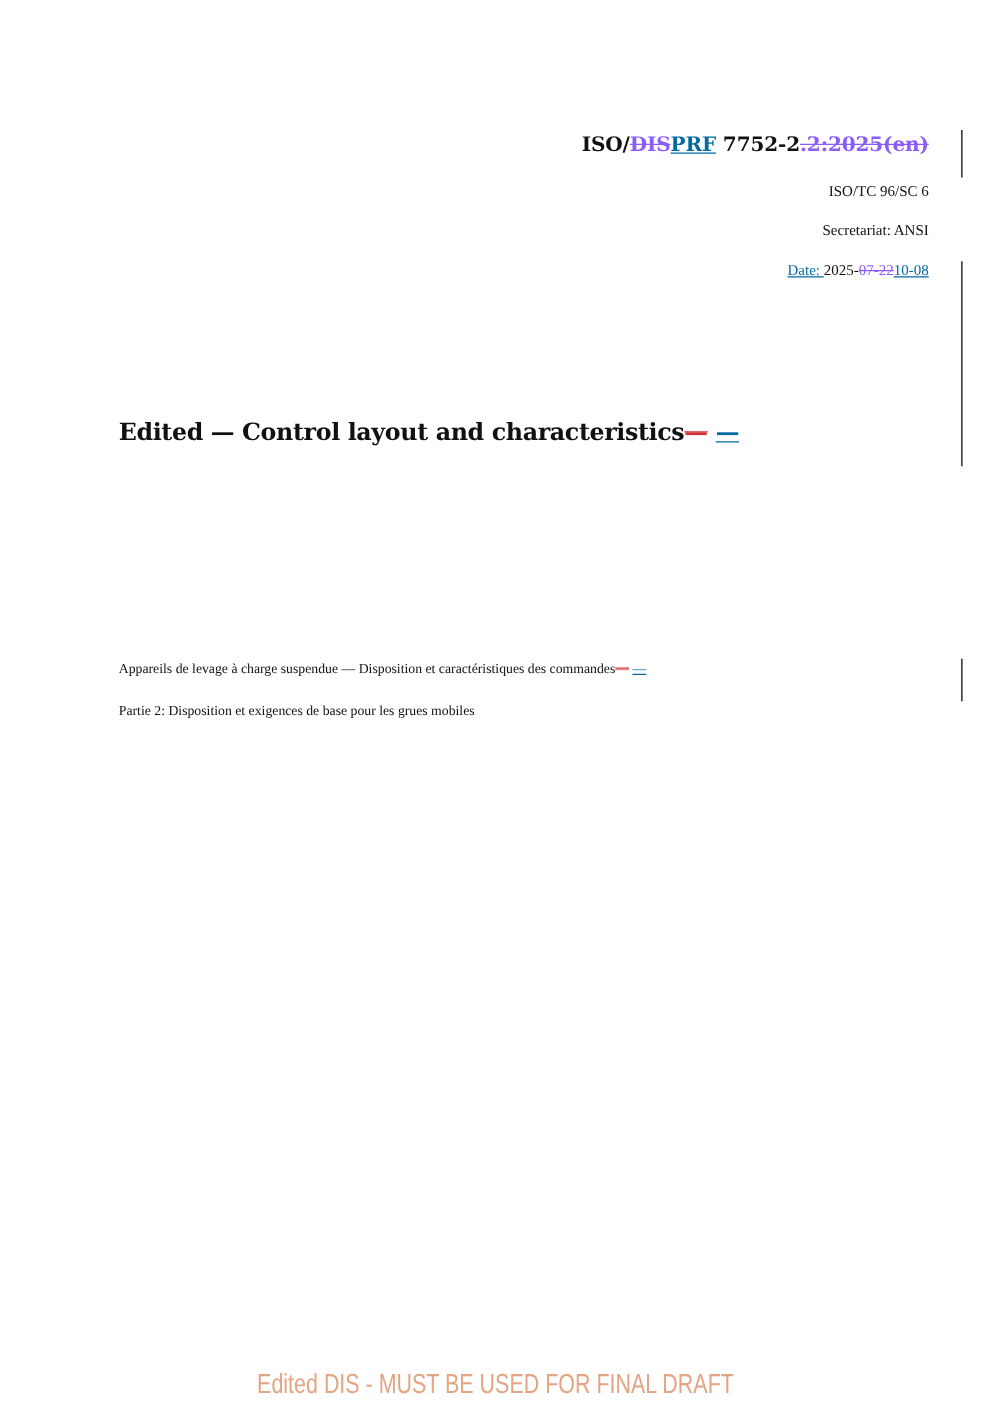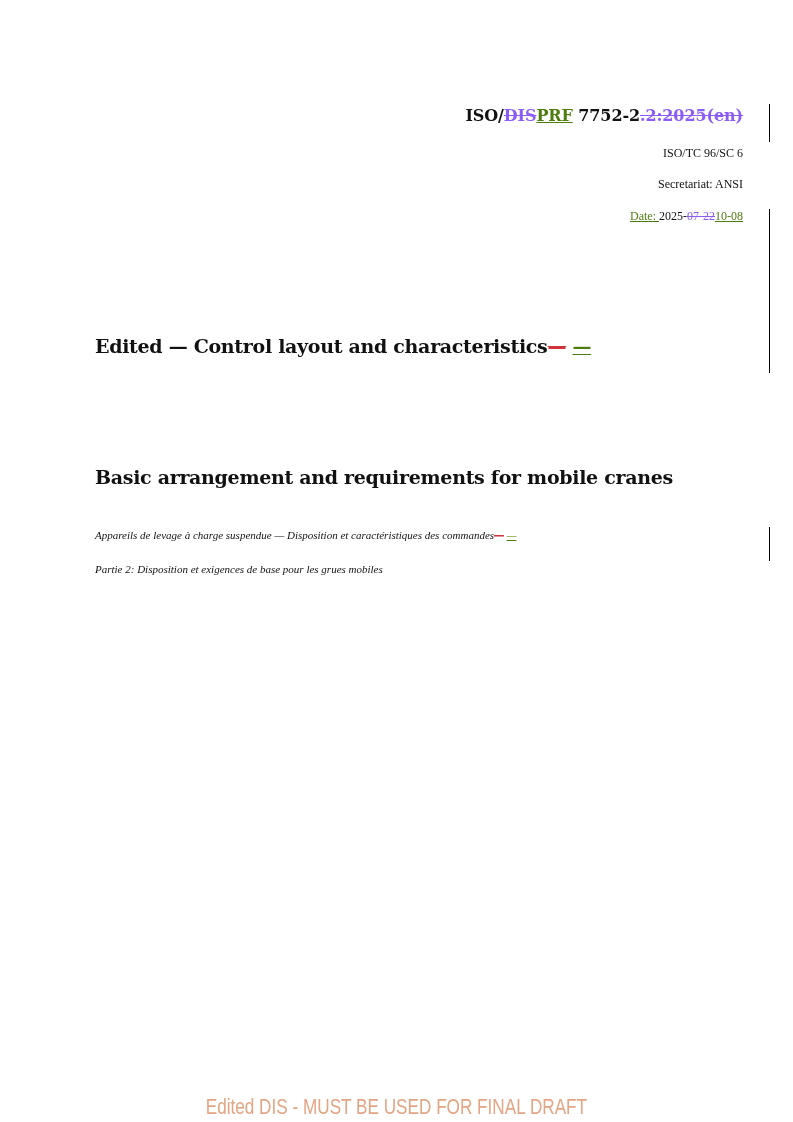--- a/index.html
+++ b/index.html
@@ -1,26 +1,26 @@
 <!DOCTYPE html>
 <html><head>
 <meta charset="utf-8">
 <style>
   html, body { margin: 0; padding: 0; background: #ffffff; }
   body { width: 793px; height: 1122px; position: relative; overflow: hidden;
          font-family: "DejaVu Serif", "Liberation Serif", serif; color: #111; }
   .abs { position: absolute; }
   .right { text-align: right; }
   .del { color: #8b5cf6; text-decoration: line-through; }
-  .ins { color: #4d7c0f; text-decoration: underline; }
+  .ins { color: #0369a1; text-decoration: underline; }
   .docnum { right: 50px; top: 106px; font-size: 16px; font-weight: bold; white-space: nowrap; letter-spacing: -0.1px; }
   .meta { right: 50px; font-size: 12px; white-space: nowrap; font-family: "Liberation Serif", serif; }
   .title { left: 95px; top: 335px; font-size: 19px; font-weight: bold; white-space: nowrap; letter-spacing: -0.3px; }
   .part { left: 95px; top: 466px; font-size: 19px; font-weight: bold; line-height: 22px; letter-spacing: -0.3px; }
-  .fr { left: 95px; font-size: 11px; font-style: italic; white-space: nowrap; font-family: "Liberation Serif", serif; }
+  .fr { left: 95px; font-size: 11px; white-space: nowrap; font-family: "Liberation Serif", serif; }
   .bar { position: absolute; width: 1px; background: #000; left: 769px; }
   .watermark { left: 0; width: 793px; top: 1094px; text-align: center; font-size: 22px; color: #e3a584;
                font-family: "Liberation Sans Narrow", "Liberation Sans", sans-serif; transform: scaleX(0.78); transform-origin: 396px 0; letter-spacing: 0px; }
   .dash-del { color: #d13438; text-decoration: line-through; }
 </style>
 </head>
 <body>
 
 <div class="abs docnum right">
   <span>ISO/</span><span class="del">DIS</span><span class="ins">PRF</span><span> 7752-2</span><span class="del">.2:2025(en)</span>
@@ -34,21 +34,20 @@
 
 <div class="bar" style="top:104px; height:38px;"></div>
 <div class="bar" style="top:209px; height:164px;"></div>
 <div class="bar" style="top:527px; height:34px;"></div>
 
 <div class="abs title">
   <span>Edited — Control layout and characteristics</span><span class="dash-del">—</span>&nbsp;<span class="ins">—</span>
 </div>
 
 <div class="abs part">
-  <div>Basic arrangement and requirements for mobile cranes</div>
 </div>
 
 <div class="abs fr" style="top:529px;">
   <span>Appareils de levage à charge suspendue — Disposition et caractéristiques des commandes</span><span class="dash-del">—</span>&nbsp;<span class="ins">—</span>
 </div>
 <div class="abs fr" style="top:563px;">Partie 2: Disposition et exigences de base pour les grues mobiles</div>
 
 <div class="abs watermark">Edited DIS - MUST BE USED FOR FINAL DRAFT</div>
 
 </body></html>

